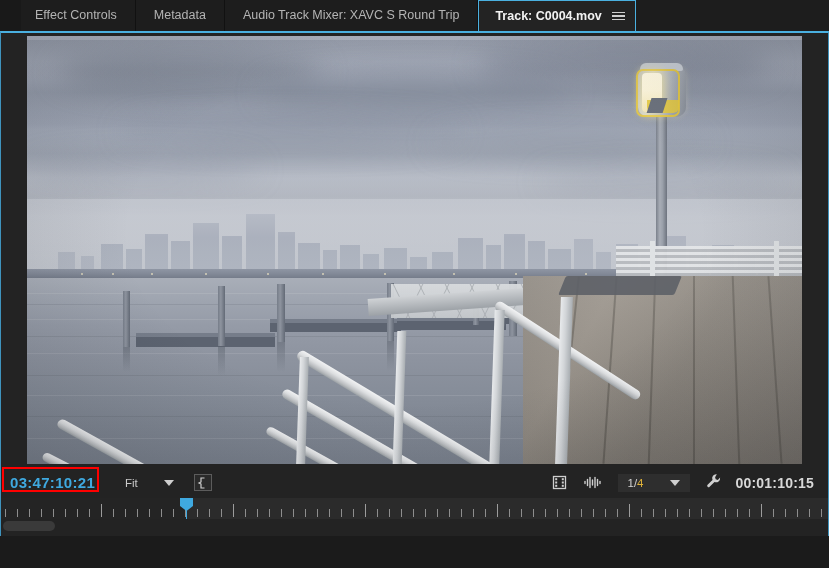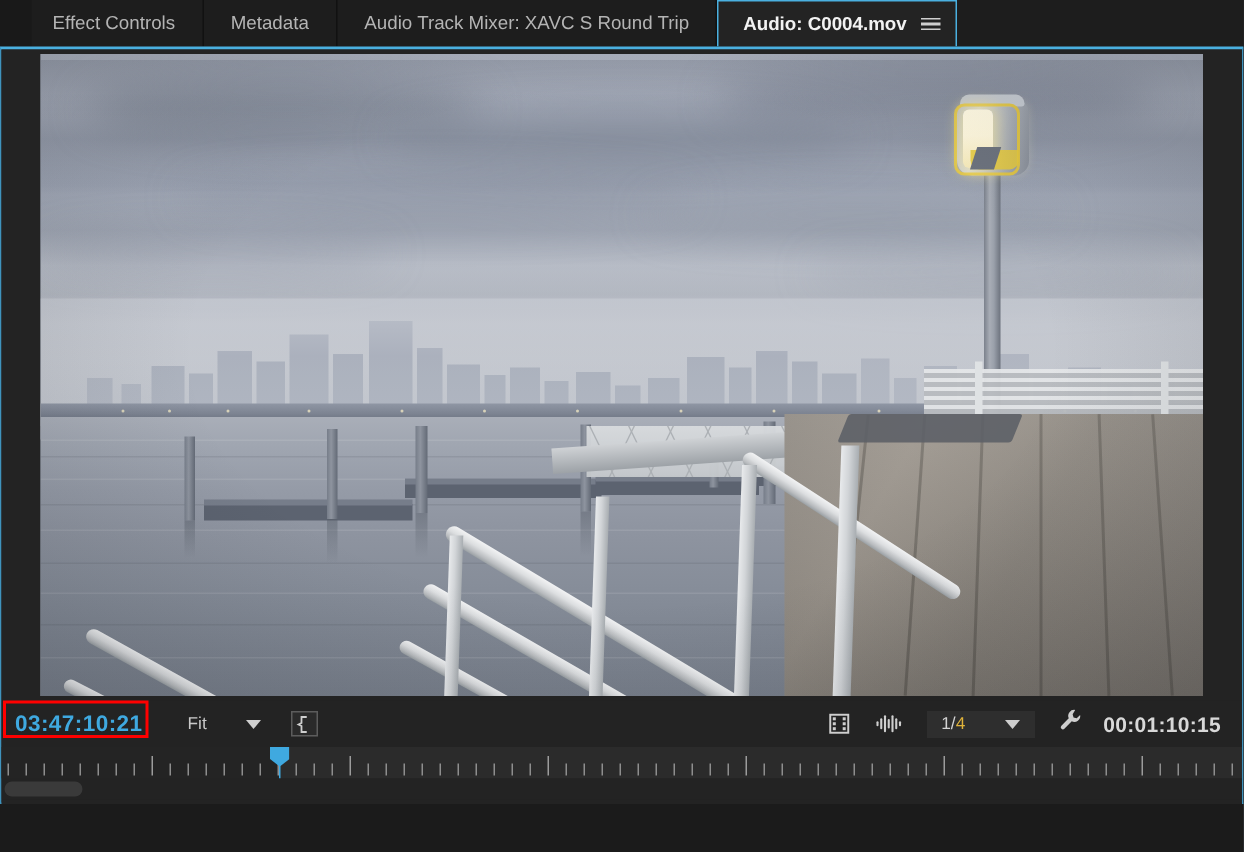--- a/index.html
+++ b/index.html
@@ -260,21 +260,21 @@
     <div class="tab first">
       <span class="tlabel">Effect Controls</span>
     </div>
     <div class="tab">
       <span class="tlabel">Metadata</span>
     </div>
     <div class="tab">
       <span class="tlabel">Audio Track Mixer: XAVC S Round Trip</span>
     </div>
     <div class="tab active">
-      <span class="tlabel">Audio: C0004.mov</span>
+      <span class="tlabel">Track: C0004.mov</span>
       <span class="menu-icon">
           <i></i>
           <i></i>
           <i></i>
         </span>
     </div>
     <div class="tabbar-rest"></div>
   </div>
 
   <div class="panel">

